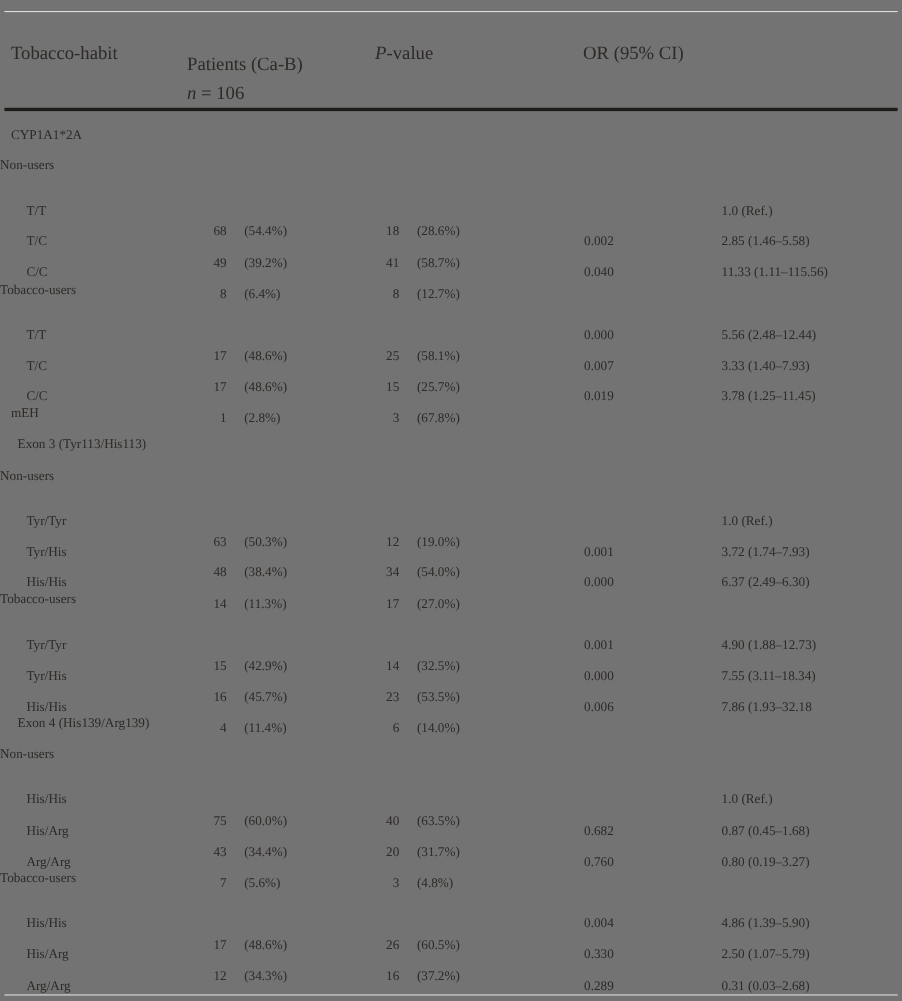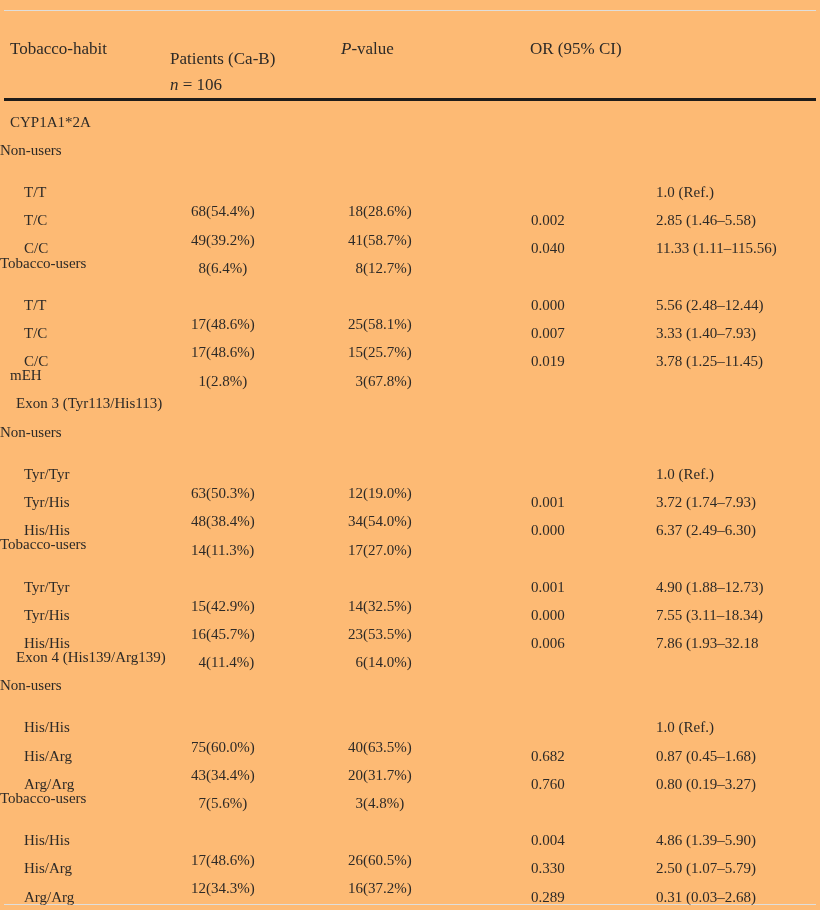--- a/index.html
+++ b/index.html
@@ -1,40 +1,40 @@
 <!DOCTYPE html>
 <html><head>
 <meta charset="utf-8">
 <style>
   html,body{margin:0;padding:0;}
   body{width:820px;height:910px;background:#f5f4f2;font-family:"Liberation Serif","DejaVu Serif",serif;color:#2d2a27;}
-  .page{position:relative;width:820px;height:910px;overflow:hidden;background:#fdba74;font-family:Liberation Serif, serif;}
+  .page{position:relative;width:820px;height:910px;overflow:hidden;background:#737373;font-family:Liberation Serif, serif;}
   .rule-top{height:1px;background:#dfdedb;margin:10px 4px 0 4px;}
   .rule-bottom{height:1px;background:#dfdedb;margin:7px 4px 0 4px;}
   .grid{display:grid;grid-template-columns:158px 172px 188px 126px 1fr;}
   .thead{padding-top:25px;font-size:17px;}
   .thead .l1,.thead .l2{line-height:26px;white-space:nowrap;}
   .h-label{padding-left:10px;}
   .h-controls{padding-left:27px;}
   .h-patients{padding-left:12px;margin-top:10px;}
   .h-p{padding-left:11px;}
   .h-or{padding-left:12px;}
   .head-rule{height:3px;background:#1e1c19;margin:0 4px;}
-  .tbody{padding-top:7px;font-size:15px;}
+  .tbody{padding-top:7px;font-size:12px;}
   .row{height:28.2px;align-items:center;}
   .cell{white-space:nowrap;}
   .section .c-label{padding-left:10px;}
   .subsection .c-label{padding-left:16px;}
   .group .c-label{padding-left:0;}
   .data .c-label{padding-left:24px;}
   .section .c-label,.subsection .c-label,.group .c-label{grid-column:1 / -1;}
   .cnt{display:inline-block;text-align:right;margin-top:39px;}
   .cnt-c{min-width:48px;}
   .cnt-p{min-width:33px;}
-  .pct{padding-left:0;}
+  .pct{padding-left:16px;}
   .c-p{padding-left:13px;}
   .c-or{padding-left:12px;}
   i{font-style:italic;}
 </style>
 </head>
 <body>
 
 <div class="page">
   <div class="rule-top"></div>
 

